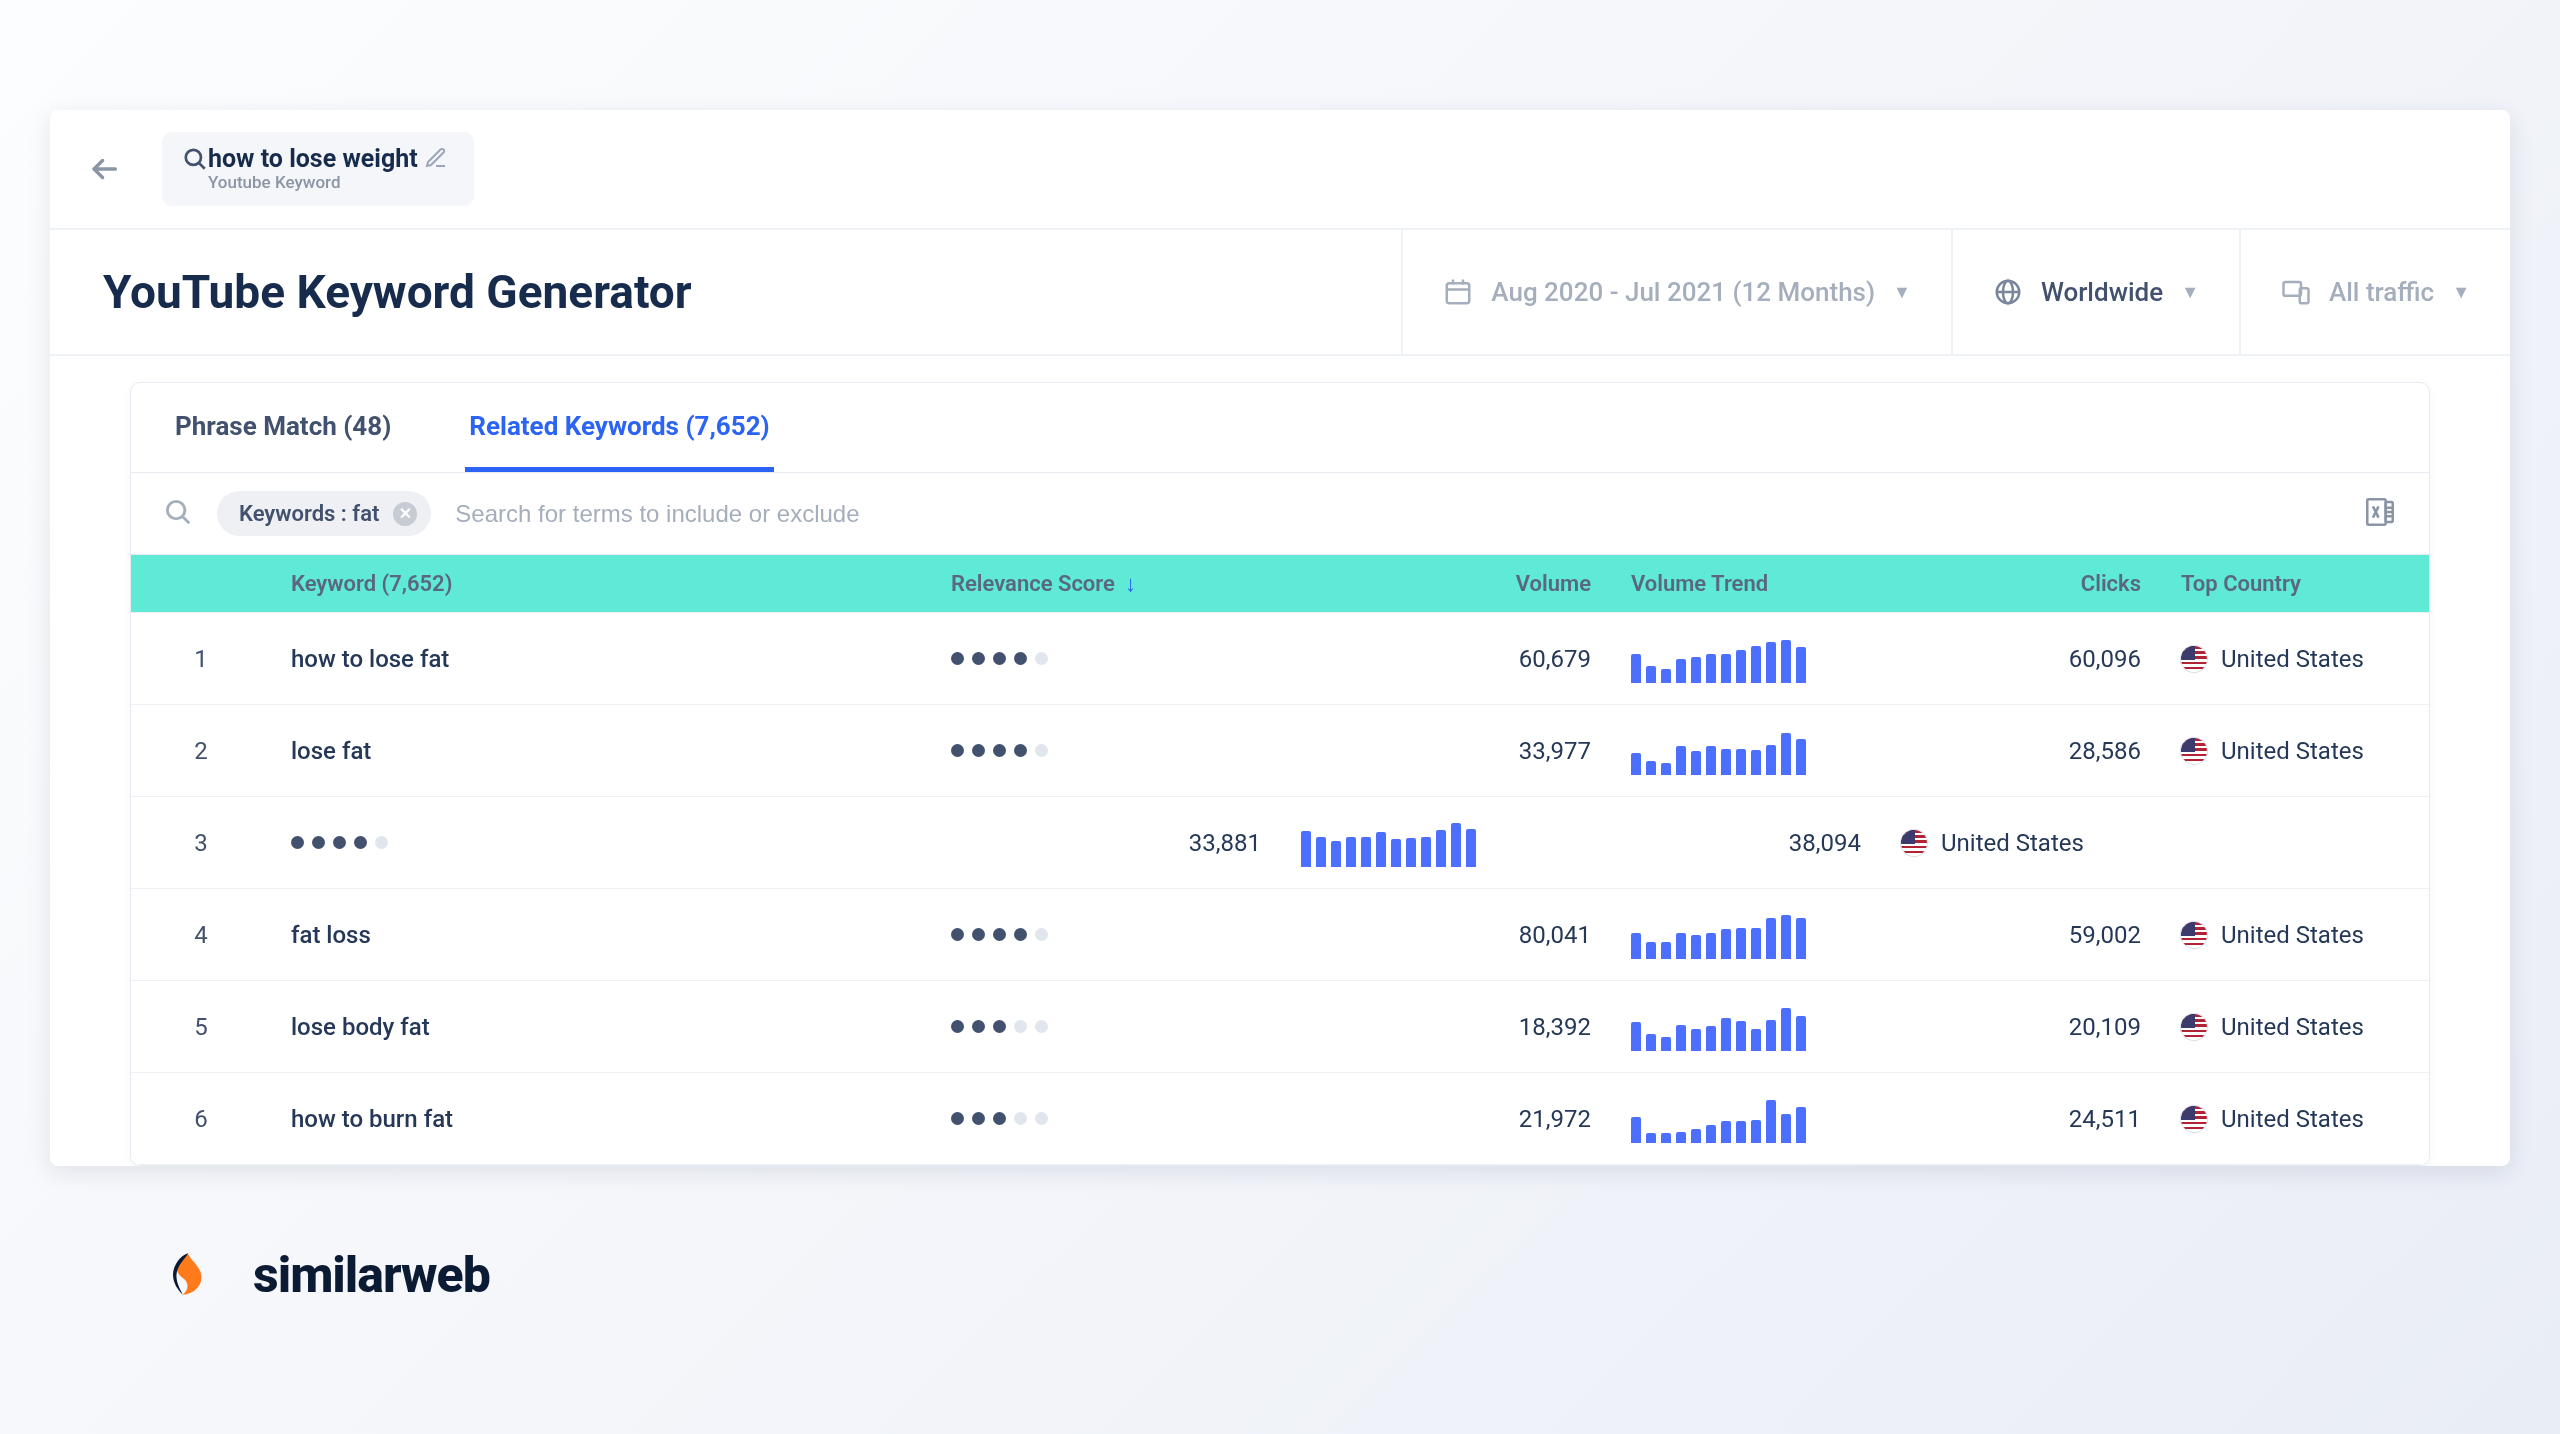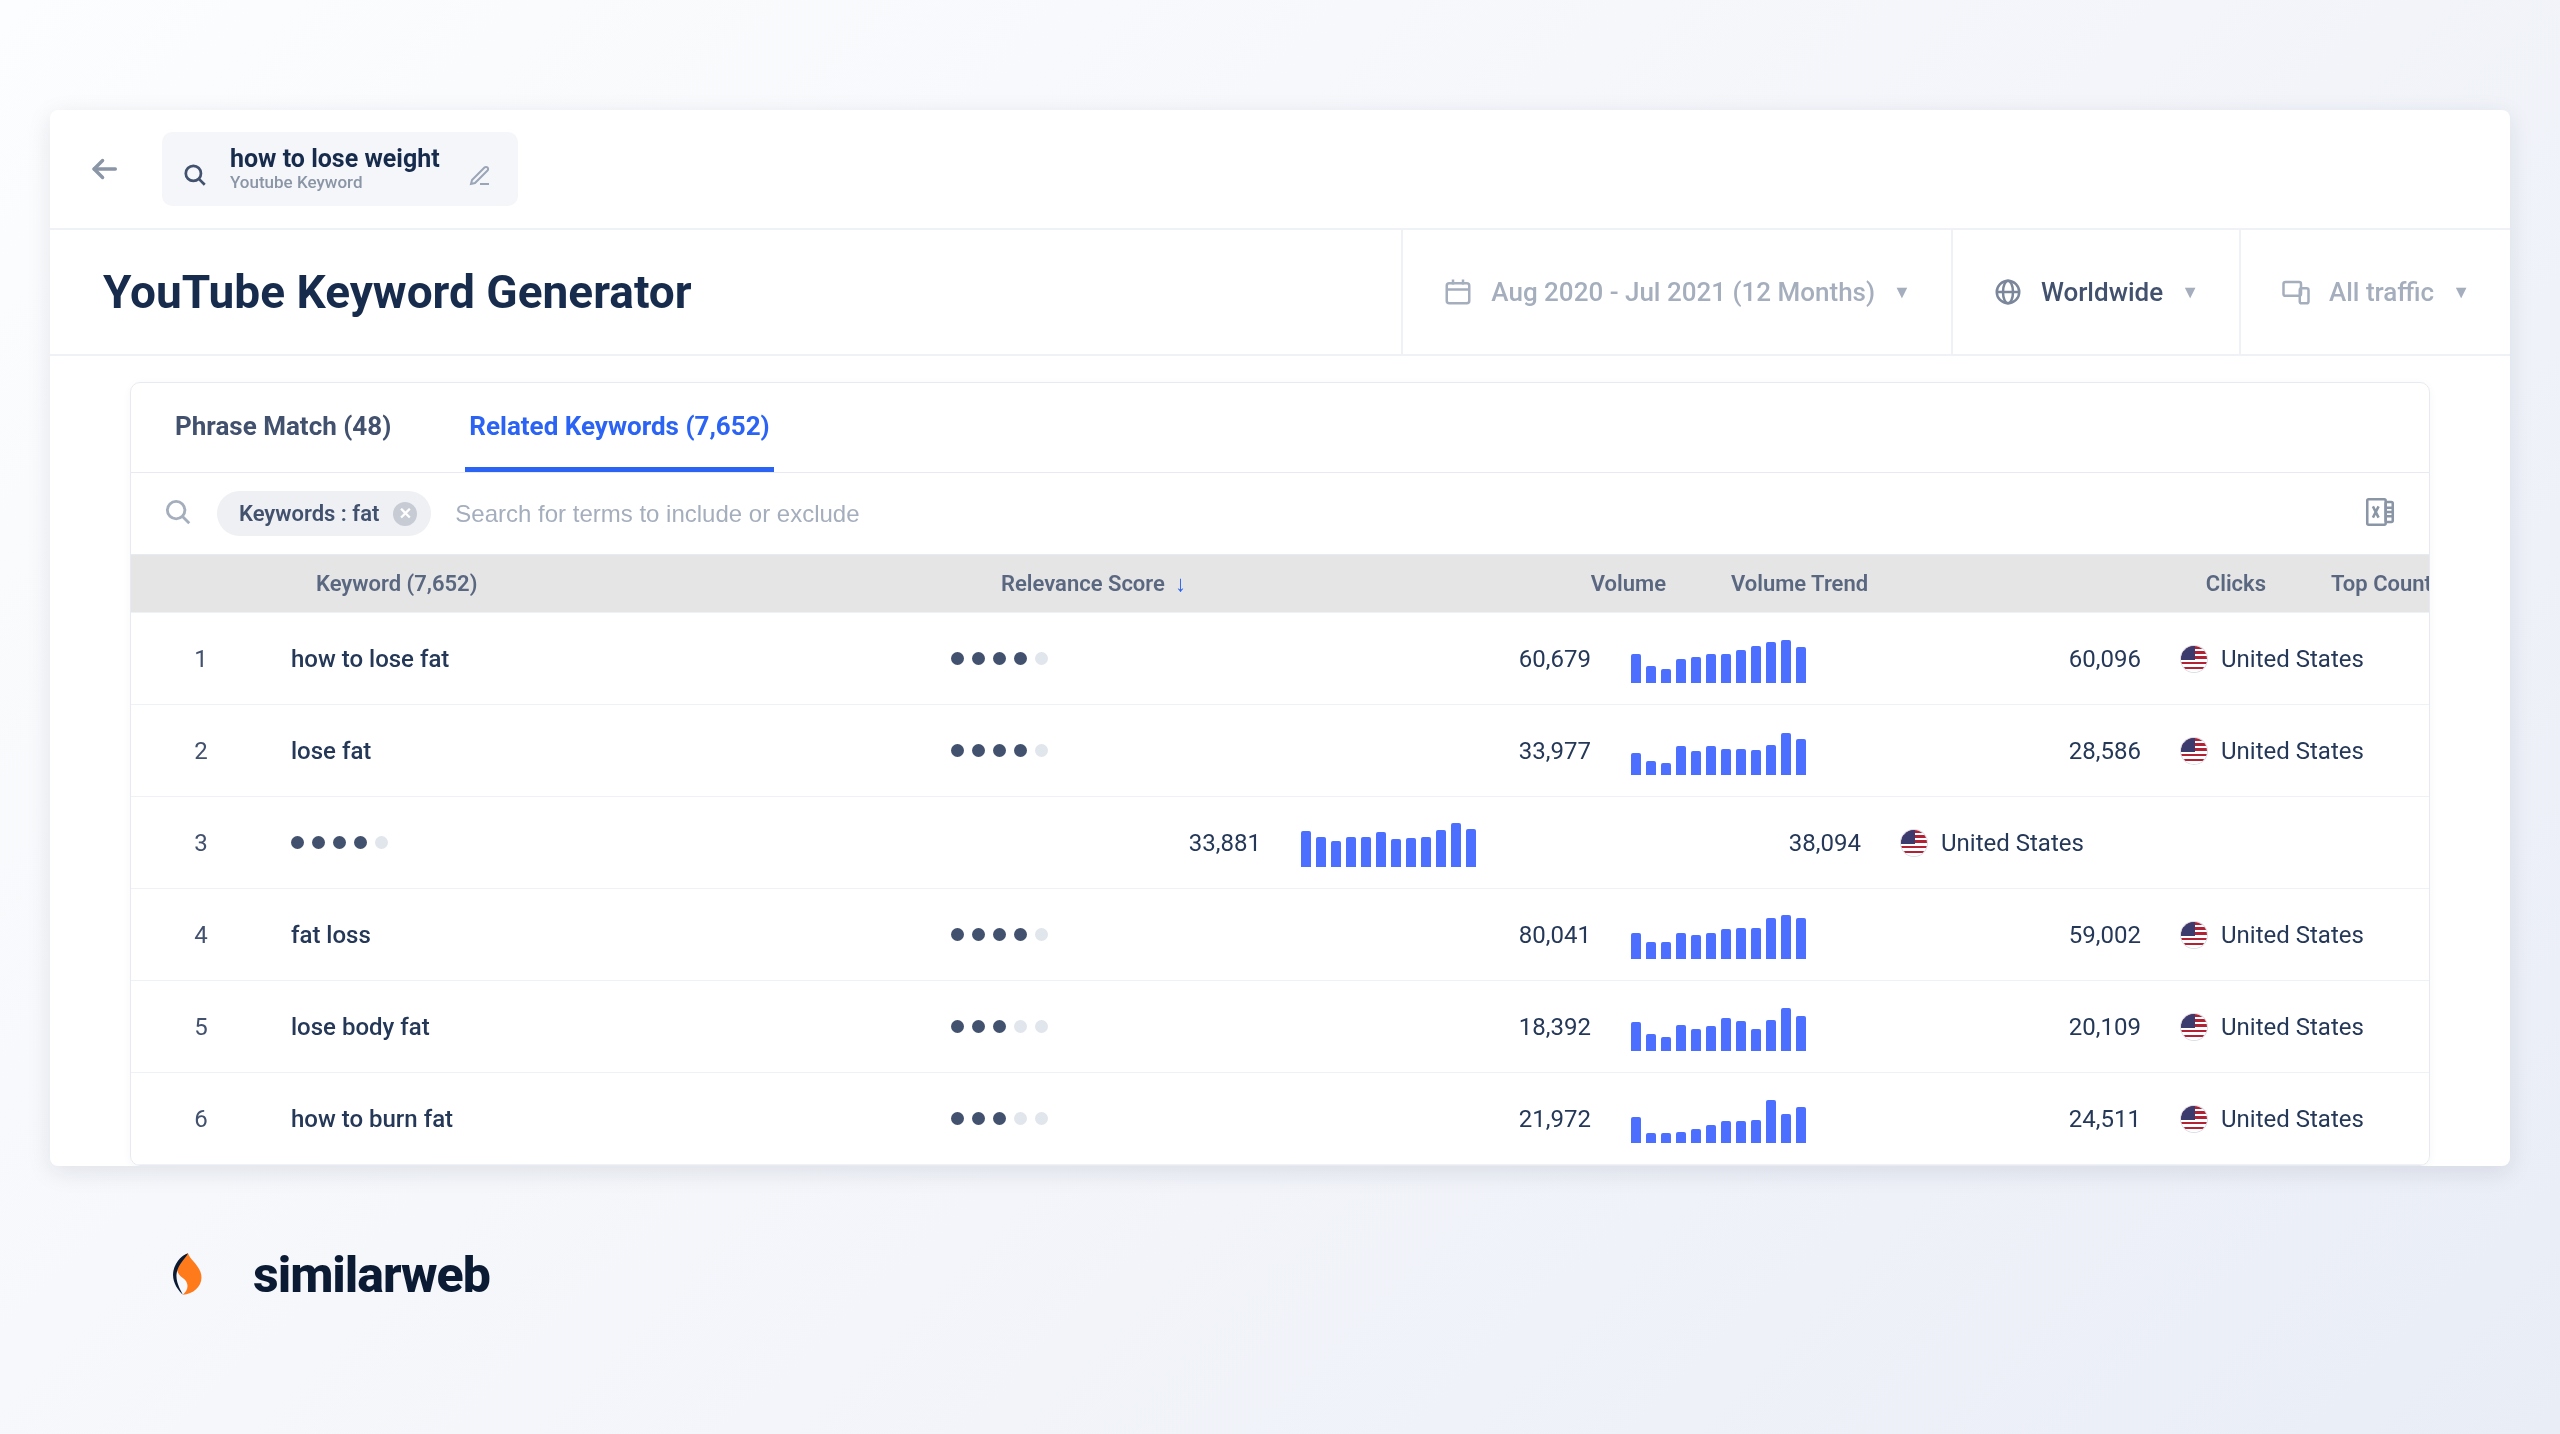--- a/index.html
+++ b/index.html
@@ -24,25 +24,24 @@
     padding: 22px 34px;
     gap: 38px;
     border-bottom: 2px solid #eef2f6;
   }
   .back-arrow {
     width: 40px; height: 40px;
     display:flex; align-items:center; justify-content:center;
     color:#8a95a6;
   }
   .search-pill {
-    display:flex; align-items:flex-end;
+    display:flex; align-items:flex-start;
     background:#f5f6f9;
     border-radius:10px;
     padding:14px 26px 14px 20px;
-    gap:22px;
   }
   .search-pill .mag { color:#42516e; }
   .search-pill .label { font-size:25px; font-weight:700; color:#172b4d; line-height:1.05; }
   .search-pill .sub { font-size:17px; color:#8a95a6; font-weight:500; }
   .search-pill .pencil { color:#9aa5b7; margin-left:6px; }
   
   .heading-row {
     display:flex; align-items:center;
     border-bottom: 2px solid #eef2f6;
   }
@@ -129,26 +128,25 @@
   .filter-input::placeholder { color:#a5aebd; }
   .excel-icon { color:#8a95a6; margin-left:auto; }
   
   .table-head, .table-row {
     display:grid;
     grid-template-columns: 140px 660px 350px 330px 270px 280px 330px;
     align-items:center;
     border-bottom: 1px solid #eef2f6;
   }
   .table-head {
-    background:#e5e5e5;
+    background:#5eead4;
     font-size:22px;
     font-weight:600;
     color:#5a6780;
     height: 58px;
-    gap: 25px;
   }
   .th, .td {
     padding: 0 20px;
   }
   .th.num, .td.num { text-align:right; }
   .th.idx, .td.idx { text-align:center; color:#42516e; }
   .sort-arrow { color:#2b63f4; margin-left:10px; }
   .table-row {
     height: 92px;
     font-size:24px;

